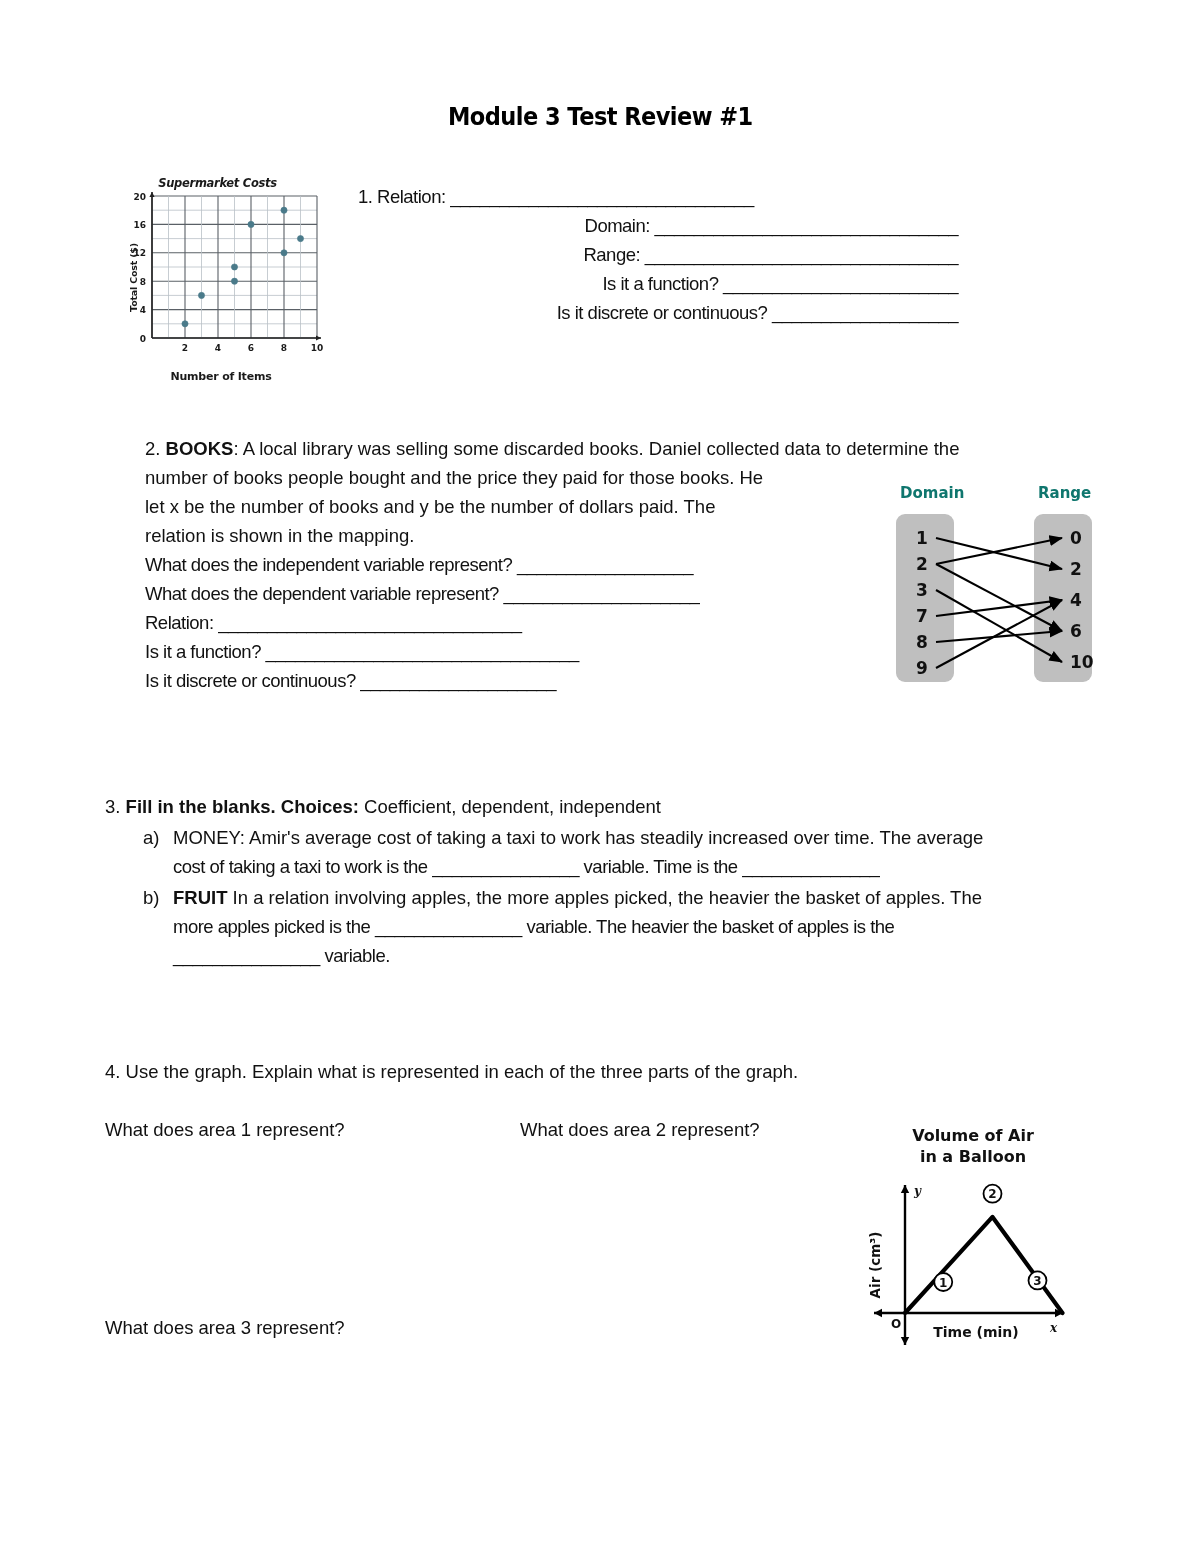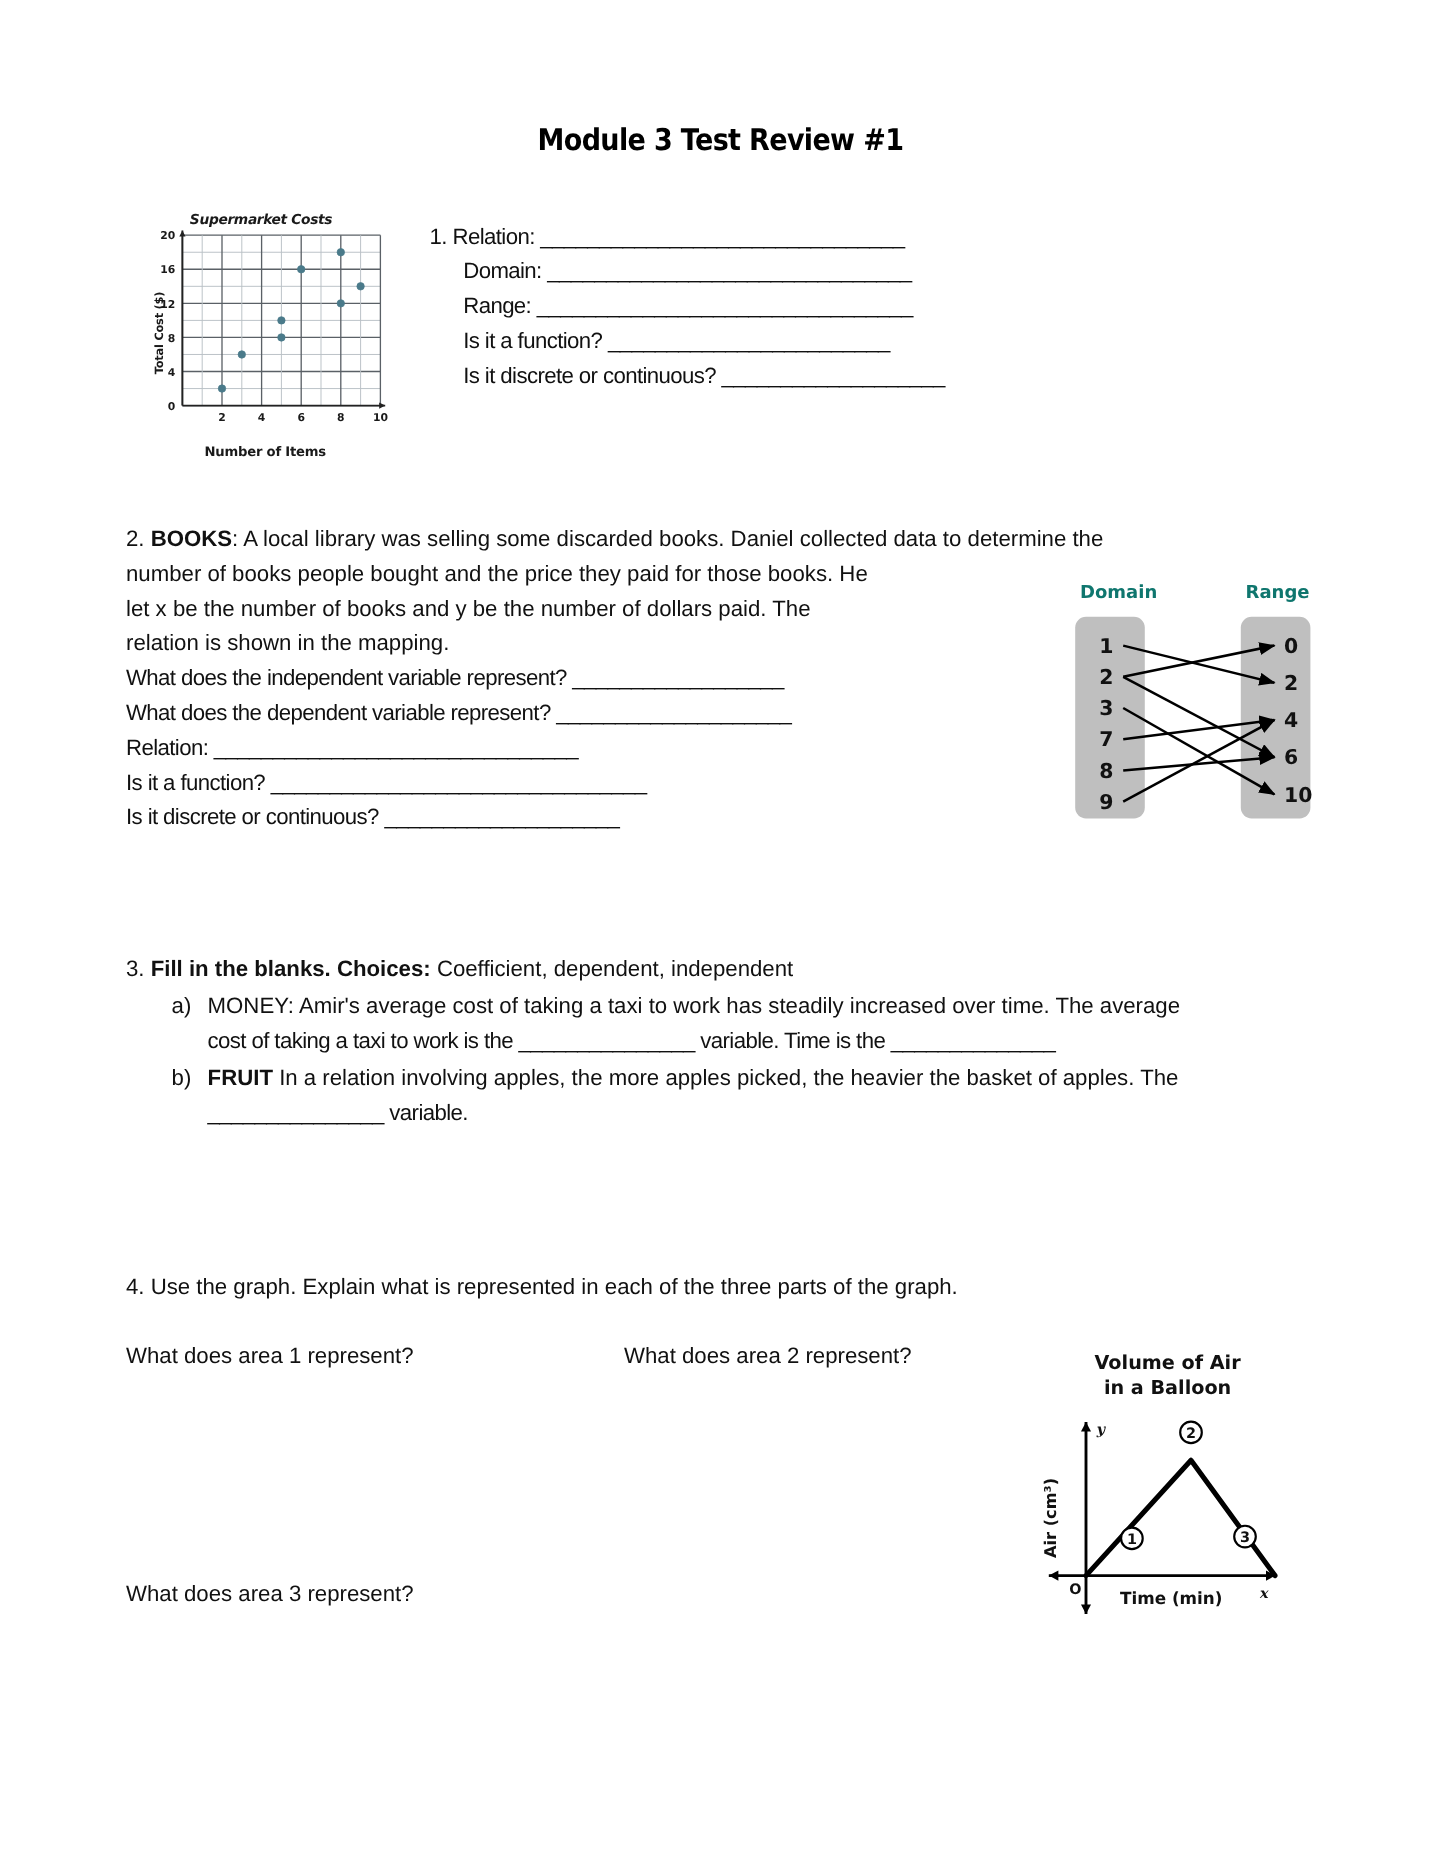--- a/index.html
+++ b/index.html
@@ -84,21 +84,21 @@
   }
 
   
   #q1-block {
     position: absolute;
     left: 358px;
     top: 182px;
     width: 600px;
   }
   #q1-block .line { white-space: nowrap; }
-  .indent { padding-left: 28px; }
+  .indent { padding-left: 28px; text-align: right; }
 
   
   #scatter-wrap {
     position: absolute;
     left: 110px;
     top: 176px;
     width: 215px;
     height: 212px;
   }
   #scatter-title {
@@ -140,21 +140,21 @@
   }
   #scatter-svg { position: absolute; left: 0; top: 12px; }
 
   
   #q2-block {
     position: absolute;
     left: 105px;
     top: 434px;
     width: 790px;
   }
-  #q2-block .line { white-space: nowrap; }
+  #q2-block .line { white-space: nowrap; margin-left: 40px; }
   .b { font-weight: bold; }
 
   
   #mapping-wrap {
     position: absolute;
     left: 890px;
     top: 484px;
     width: 220px;
     height: 215px;
   }
@@ -343,20 +343,21 @@
 
     <div class="q3-item">
       <span class="q3-marker">a)</span>
       <div><span>MONEY:</span><span> Amir's average cost of taking a taxi to work has steadily increased over time. The average</span></div>
       <div class="blank">cost of taking a taxi to work is the _______________ variable. Time is the ______________</div>
     </div>
 
     <div class="q3-item">
       <span class="q3-marker">b)</span>
       <div><span class="b">FRUIT</span><span> In a relation involving apples, the more apples picked, the heavier the basket of apples. The</span></div>
+      <div class="blank">more apples picked is the _______________ variable. The heavier the basket of apples is the</div>
       <div class="blank">_______________ variable.</div>
     </div>
   </div>
 
   <div id="q4-block" class="qtext">
     <div>4.  Use the graph. Explain what is represented in each of the three parts of the graph.</div>
   </div>
   <div id="q4-area1" class="qtext">What does area 1 represent?</div>
   <div id="q4-area2" class="qtext">What does area 2 represent?</div>
   <div id="q4-area3" class="qtext">What does area 3 represent?</div>

